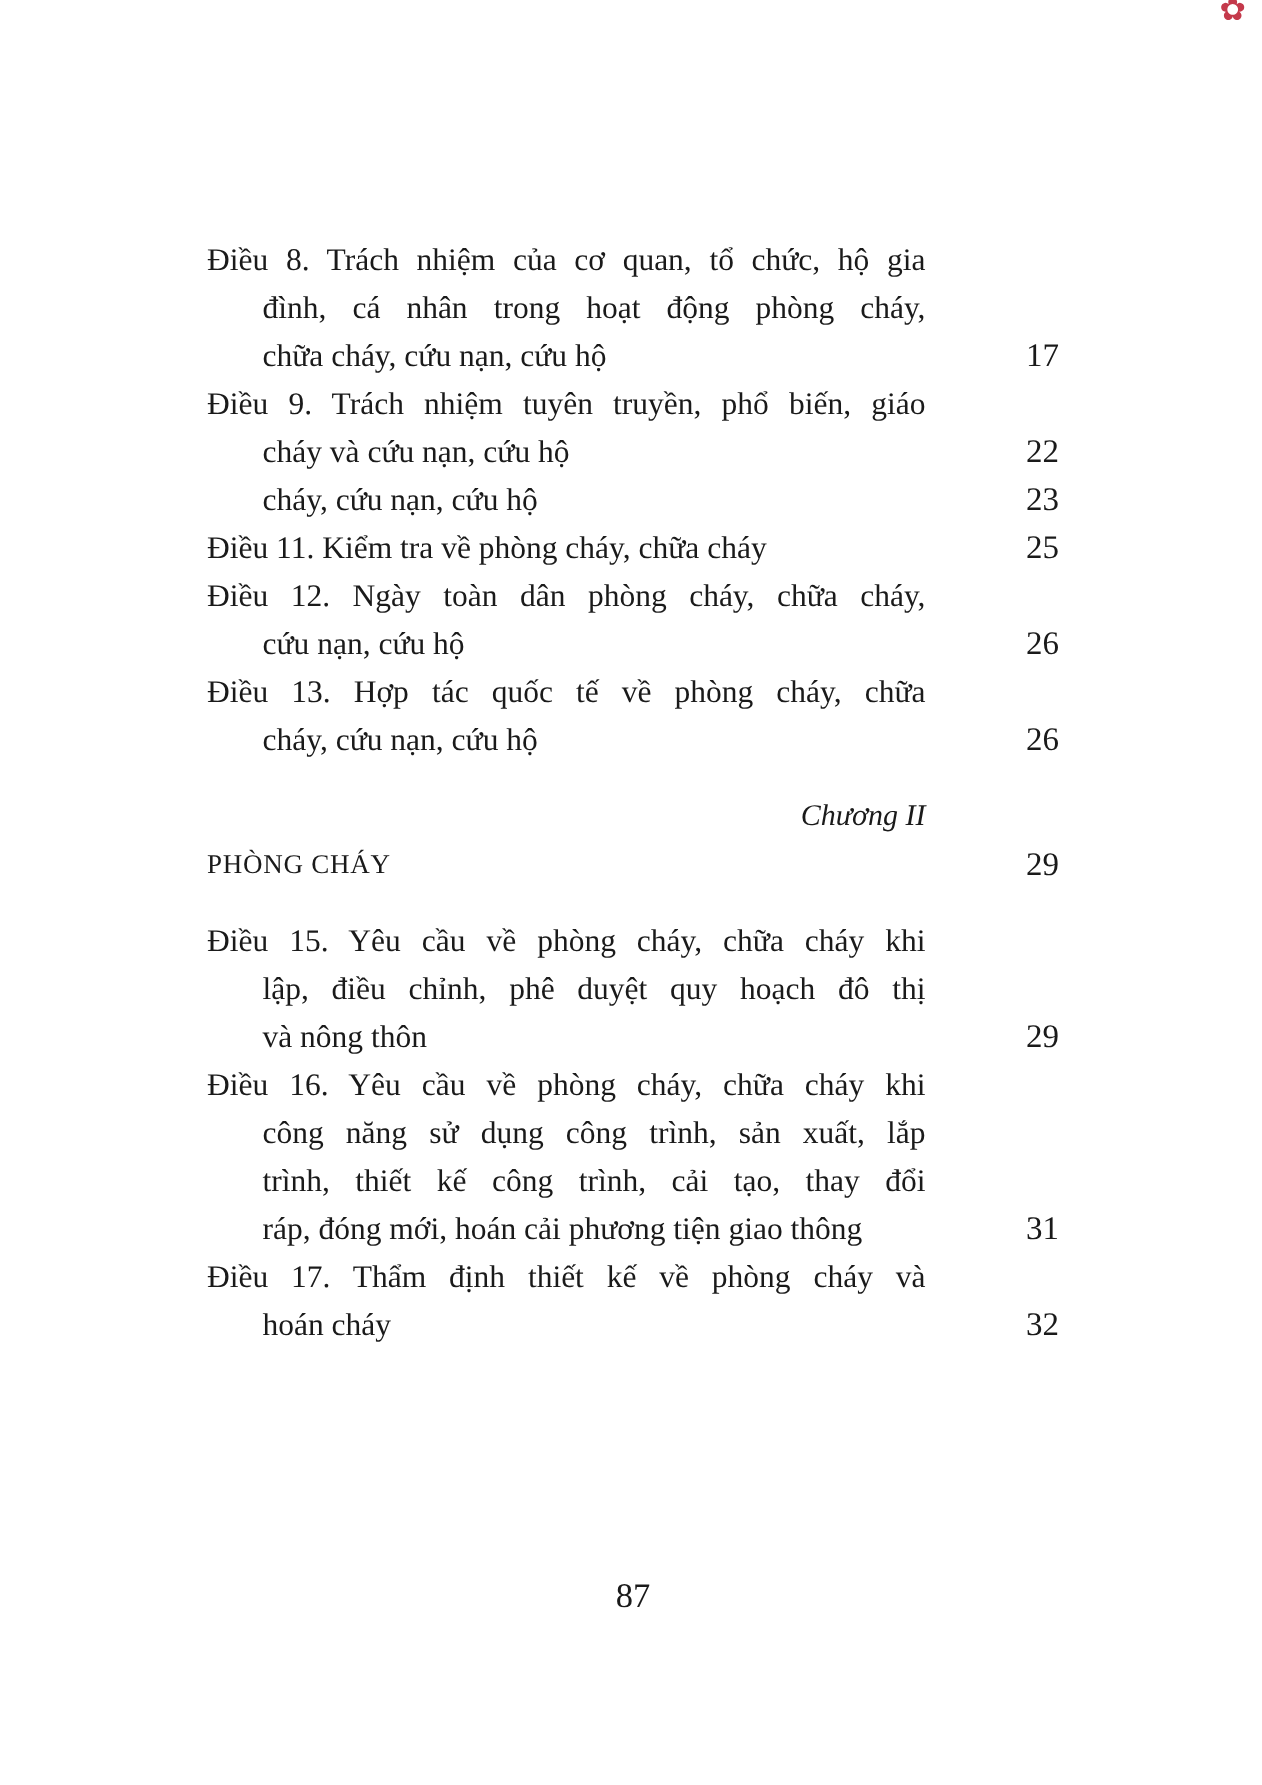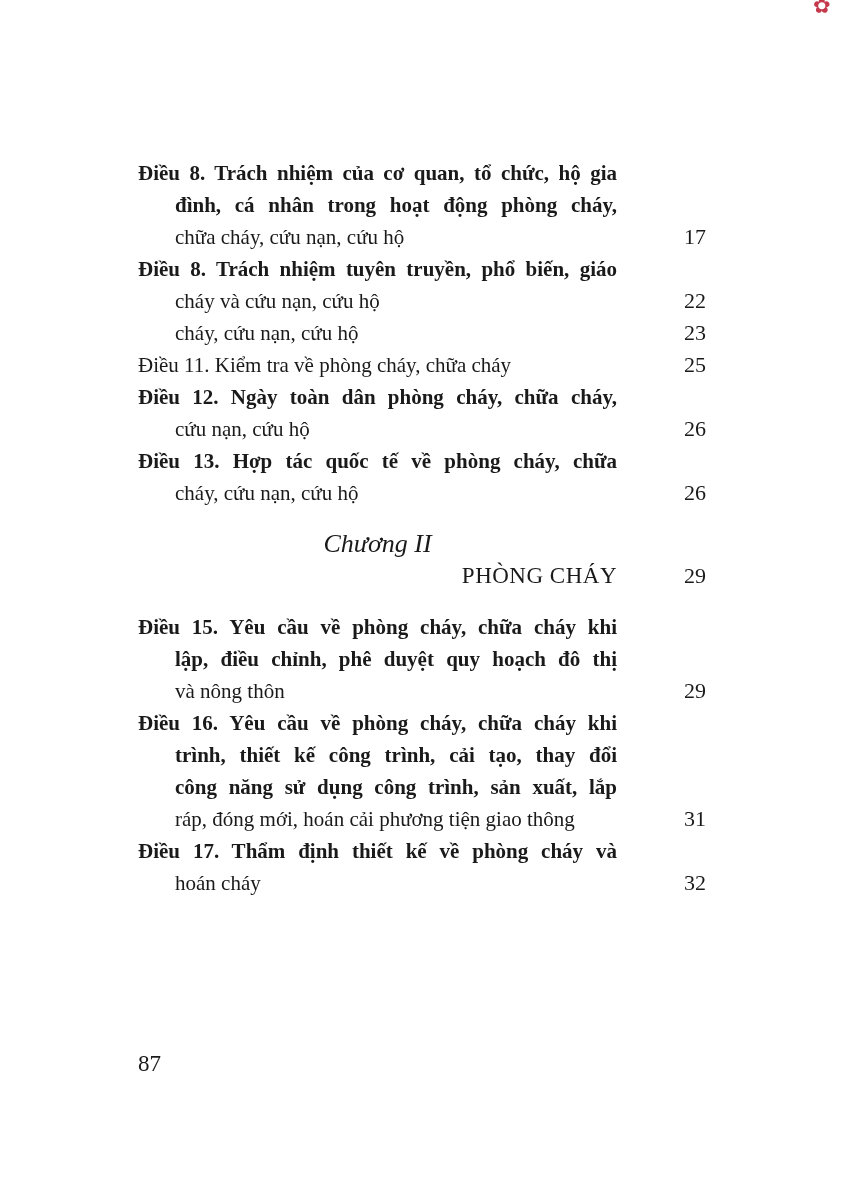--- a/index.html
+++ b/index.html
@@ -43,21 +43,20 @@
   .line {
     width: 479px;
     height: 32px;
     white-space: nowrap;
   }
   
   .line.jl {
     white-space: normal;
     text-align: justify;
     text-align-last: justify;
-    font-weight: bold;
   }
   .line.cont {
     margin-left: 37px;
     width: 442px;
   }
   .pg {
     position: absolute;
     right: 0;
     bottom: 0;
     height: 32px;
@@ -66,37 +65,37 @@
   }
   .chapter-block {
     position: relative;
     width: 568px;
     margin-top: 19px;
     margin-bottom: 19px;
   }
   .chapter-label {
     width: 479px;
     height: 32px;
-    text-align: center;
+    text-align: right;
     font-style: italic;
-    font-size: 26px;
+    font-size: 20px;
   }
   .chapter-title {
     width: 479px;
     height: 32px;
-    text-align: right;
-    font-size: 23px;
+    text-align: left;
+    font-size: 18px;
     letter-spacing: 0.5px;
   }
   .footer-page-number {
     position: absolute;
     left: 138px;
     top: 1048px;
     width: 568px;
-    text-align: left;
+    text-align: center;
     font-size: 23px;
     line-height: 32px;
   }
 </style>
 </head>
 <body>
 
 <div class="page">
 
   <span class="flower" style="color: rgb(196, 57, 75);">✿</span>
@@ -104,21 +103,21 @@
   <div class="toc-column">
 
     <div class="toc-entry">
       <div class="line jl">Điều 8. Trách nhiệm của cơ quan, tổ chức, hộ gia</div>
       <div class="line jl cont">đình, cá nhân trong hoạt động phòng cháy,</div>
       <div class="line cont">chữa cháy, cứu nạn, cứu hộ</div>
       <span class="pg">17</span>
     </div>
 
     <div class="toc-entry">
-      <div class="line jl">Điều 8. Trách nhiệm tuyên truyền, phổ biến, giáo</div>
+      <div class="line jl">Điều 9. Trách nhiệm tuyên truyền, phổ biến, giáo</div>
       <div class="line cont">cháy và cứu nạn, cứu hộ</div>
       <span class="pg">22</span>
     </div>
 
     <div class="toc-entry">
       <div class="line cont">cháy, cứu nạn, cứu hộ</div>
       <span class="pg">23</span>
     </div>
 
     <div class="toc-entry">
@@ -147,22 +146,22 @@
 
     <div class="toc-entry">
       <div class="line jl">Điều 15. Yêu cầu về phòng cháy, chữa cháy khi</div>
       <div class="line jl cont">lập, điều chỉnh, phê duyệt quy hoạch đô thị</div>
       <div class="line cont">và nông thôn</div>
       <span class="pg">29</span>
     </div>
 
     <div class="toc-entry">
       <div class="line jl">Điều 16. Yêu cầu về phòng cháy, chữa cháy khi</div>
+      <div class="line jl cont">công năng sử dụng công trình, sản xuất, lắp</div>
       <div class="line jl cont">trình, thiết kế công trình, cải tạo, thay đổi</div>
-      <div class="line jl cont">công năng sử dụng công trình, sản xuất, lắp</div>
       <div class="line cont">ráp, đóng mới, hoán cải phương tiện giao thông</div>
       <span class="pg">31</span>
     </div>
 
     <div class="toc-entry">
       <div class="line jl">Điều 17. Thẩm định thiết kế về phòng cháy và</div>
       <div class="line cont">hoán cháy</div>
       <span class="pg">32</span>
     </div>
 

